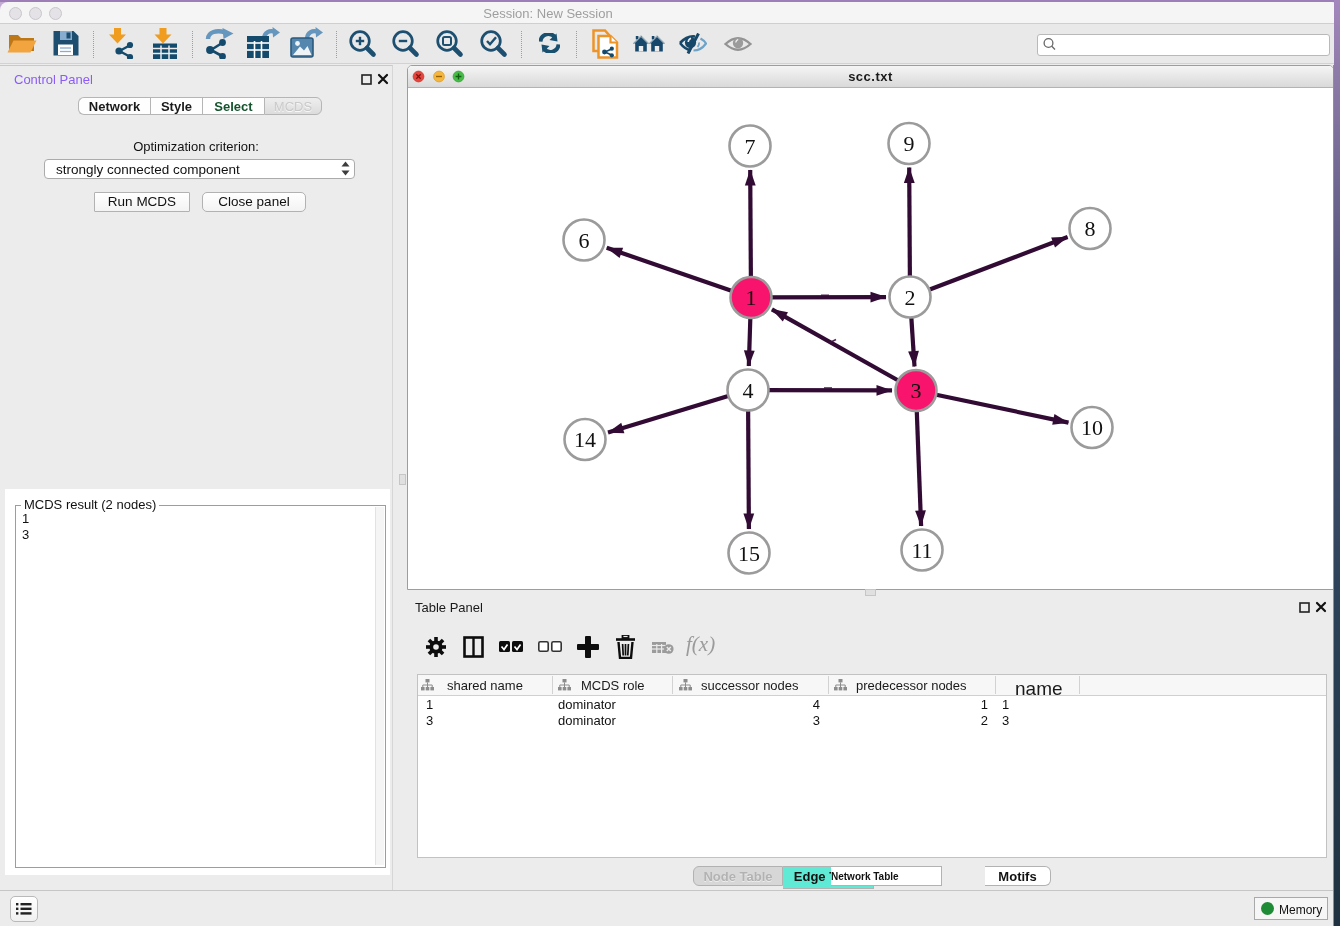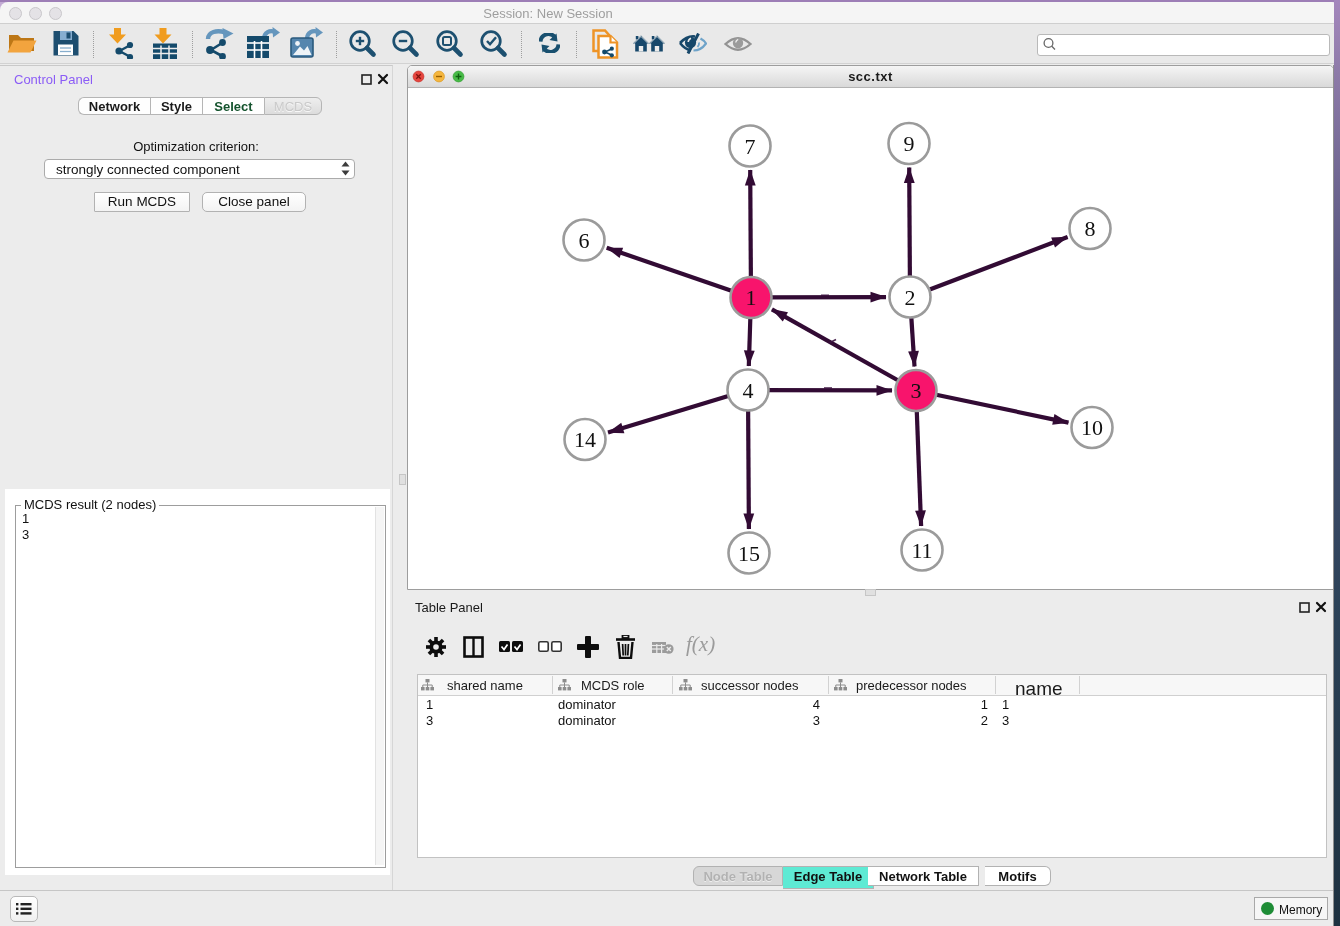--- a/index.html
+++ b/index.html
@@ -472,21 +472,21 @@
 <div class="abs" style="left:908px;top:697px;width:80px;text-align:right;font-size:13px;color:#111">1</div>
 <div class="abs" style="left:1002px;top:697px;font-size:13px;color:#111">1</div>
 <div class="abs" style="left:426px;top:713px;font-size:13px;color:#111">3</div>
 <div class="abs" style="left:558px;top:713px;font-size:13px;color:#111">dominator</div>
 <div class="abs" style="left:740px;top:713px;width:80px;text-align:right;font-size:13px;color:#111">3</div>
 <div class="abs" style="left:908px;top:713px;width:80px;text-align:right;font-size:13px;color:#111">2</div>
 <div class="abs" style="left:1002px;top:713px;font-size:13px;color:#111">3</div>
 
 <div class="abs" style="left:693px;top:866px;width:90px;height:20px;background:#d7d7d7;border:1px solid #b2b2b2;border-radius:6px 0 0 6px;box-sizing:border-box;text-align:center;font-size:13px;font-weight:bold;color:#b2b2b2;line-height:19px;text-shadow:0 1px 0 #eee">Node Table</div>
 <div class="abs" style="left:783px;top:866px;width:91px;height:23px;background:#5eead4;border:1px solid #b2b2b2;border-left:none;box-sizing:border-box;text-align:center;font-size:13px;font-weight:bold;color:#111;line-height:19px">Edge Table</div>
-<div class="abs" style="left:868px;top:866px;width:111px;height:20px;background:#fff;border:1px solid #b2b2b2;border-left:none;box-sizing:border-box;text-align:center;font-size:13px;font-weight:bold;color:#111;line-height:19px">Network Table</div>
+<div class="abs" style="left:831px;top:866px;width:111px;height:20px;background:#fff;border:1px solid #b2b2b2;border-left:none;box-sizing:border-box;font-size:10px;font-weight:bold;color:#111;line-height:19px">Network Table</div>
 <div class="abs" style="left:985px;top:866px;width:66px;height:20px;background:#fff;border:1px solid #b2b2b2;border-left:none;border-radius:0 6px 6px 0;box-sizing:border-box;text-align:center;font-size:13px;font-weight:bold;color:#111;line-height:19px">Motifs</div>
 
 <div class="abs" style="left:0;top:890px;width:1340px;height:36px;background:#ececec;border-top:1px solid #c6c6c6"></div>
 <div class="abs" style="left:10px;top:896px;width:28px;height:26px;background:linear-gradient(#fff,#f0f0f0);border:1px solid #b9b9b9;border-radius:5px;box-sizing:border-box"></div>
 <svg class="abs" style="left:16px;top:902px" width="16" height="14" viewBox="0 0 16 14">
     <g fill="#222">
       <rect x="0" y="1" width="2.4" height="2.4"></rect>
       <rect x="4.5" y="1" width="11" height="2.4"></rect>
       <rect x="0" y="5.6" width="2.4" height="2.4"></rect>
       <rect x="4.5" y="5.6" width="11" height="2.4"></rect>

